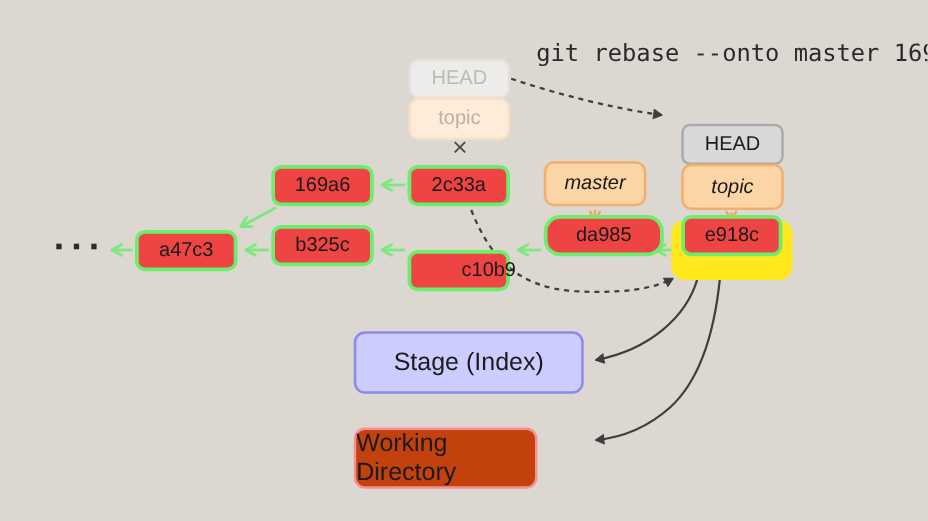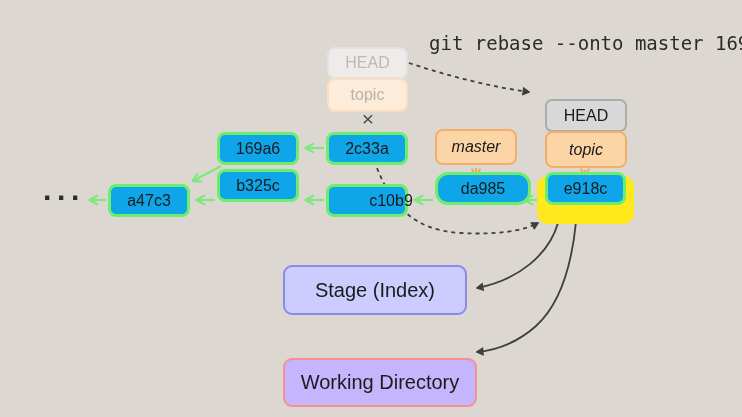--- a/index.html
+++ b/index.html
@@ -2,25 +2,25 @@
 <html><head>
 <meta charset="utf-8">
 <style>
   html,body{margin:0;padding:0;}
   body{width:742px;height:417px;overflow:hidden;background:#dcd8d1;
        font-family:"Liberation Sans",sans-serif;position:relative;}
   #canvas{position:absolute;inset:0;width:742px;height:417px;}
   #arrows{position:absolute;left:0;top:0;z-index:1;}
   .box{position:absolute;box-sizing:border-box;display:flex;align-items:center;
        justify-content:center;font-size:16px;color:#1b1b1b;z-index:2;}
-  .commit{background:#0ea5e9;border:3px solid #6ded6d;border-radius:8px;
+  .commit{background:#ef4444;border:3px solid #6ded6d;border-radius:8px;
           width:82px;height:33px;}
   .c-a47c3{left:108px;top:184px;}
-  .c-b325c{left:217px;top:169px;}
-  .c-c10b9{left:326px;top:184px;padding-left:48px;}
+  .c-b325c{left:217px;top:180px;}
+  .c-c10b9{left:326px;top:200px;padding-left:48px;}
   .c-da985{left:435px;top:172px;width:96px;border-radius:13px;}
   .c-e918c{left:545px;top:172px;width:81px;z-index:3;}
   .c-169a6{left:217px;top:132px;}
   .c-2c33a{left:326px;top:132px;}
   .glow{position:absolute;left:537px;top:176px;width:97px;height:48px;
         background:#ffe81c;border-radius:11px;z-index:2;}
   .ref-orange{background:#fbd5a6;border:2.5px solid #f3ae6c;border-radius:8px;font-style:italic;}
   .ref-gray{background:#d8d8d8;border:2px solid #ababab;border-radius:7px;}
   .r-master{left:435px;top:129px;width:82px;height:36px;}
   .r-head{left:545px;top:99px;width:82px;height:33px;z-index:2;}
@@ -28,21 +28,21 @@
   .faded-head{left:327px;top:47px;width:81px;height:32px;background:#edecea;
         border:2px solid #e3e2df;border-radius:8px;color:#bcbab6;}
   .faded-topic{left:327px;top:78px;width:81px;height:34px;background:#fcecd9;
         border:2px solid #fadfc4;border-radius:8px;color:#b9b2a7;z-index:3;}
   .xmark{position:absolute;left:356px;top:107px;width:24px;height:24px;
         display:flex;align-items:center;justify-content:center;font-size:21px;
         color:#4a4a4a;z-index:4;}
   .area{border-radius:9px;font-size:20px;}
   .stage{left:283px;top:265px;width:184px;height:50px;background:#ccccfe;
         border:2.5px solid #8a8aee;}
-  .wd{left:283px;top:358px;width:194px;height:49px;background:#c4b5fd;
+  .wd{left:283px;top:342px;width:147px;height:49px;background:#c2410c;
         border:2.5px solid #f79090;}
   .cmd{position:absolute;left:429px;top:32px;white-space:nowrap;
        font-family:"DejaVu Sans Mono","Liberation Mono",monospace;
        font-size:19px;color:#2b2b2b;z-index:2;}
   .ellipsis{position:absolute;left:43px;top:184px;height:30px;line-height:28px;
        font-size:30px;font-weight:bold;letter-spacing:4px;color:#2b2b2b;z-index:2;}
 </style>
 </head>
 <body>
 

